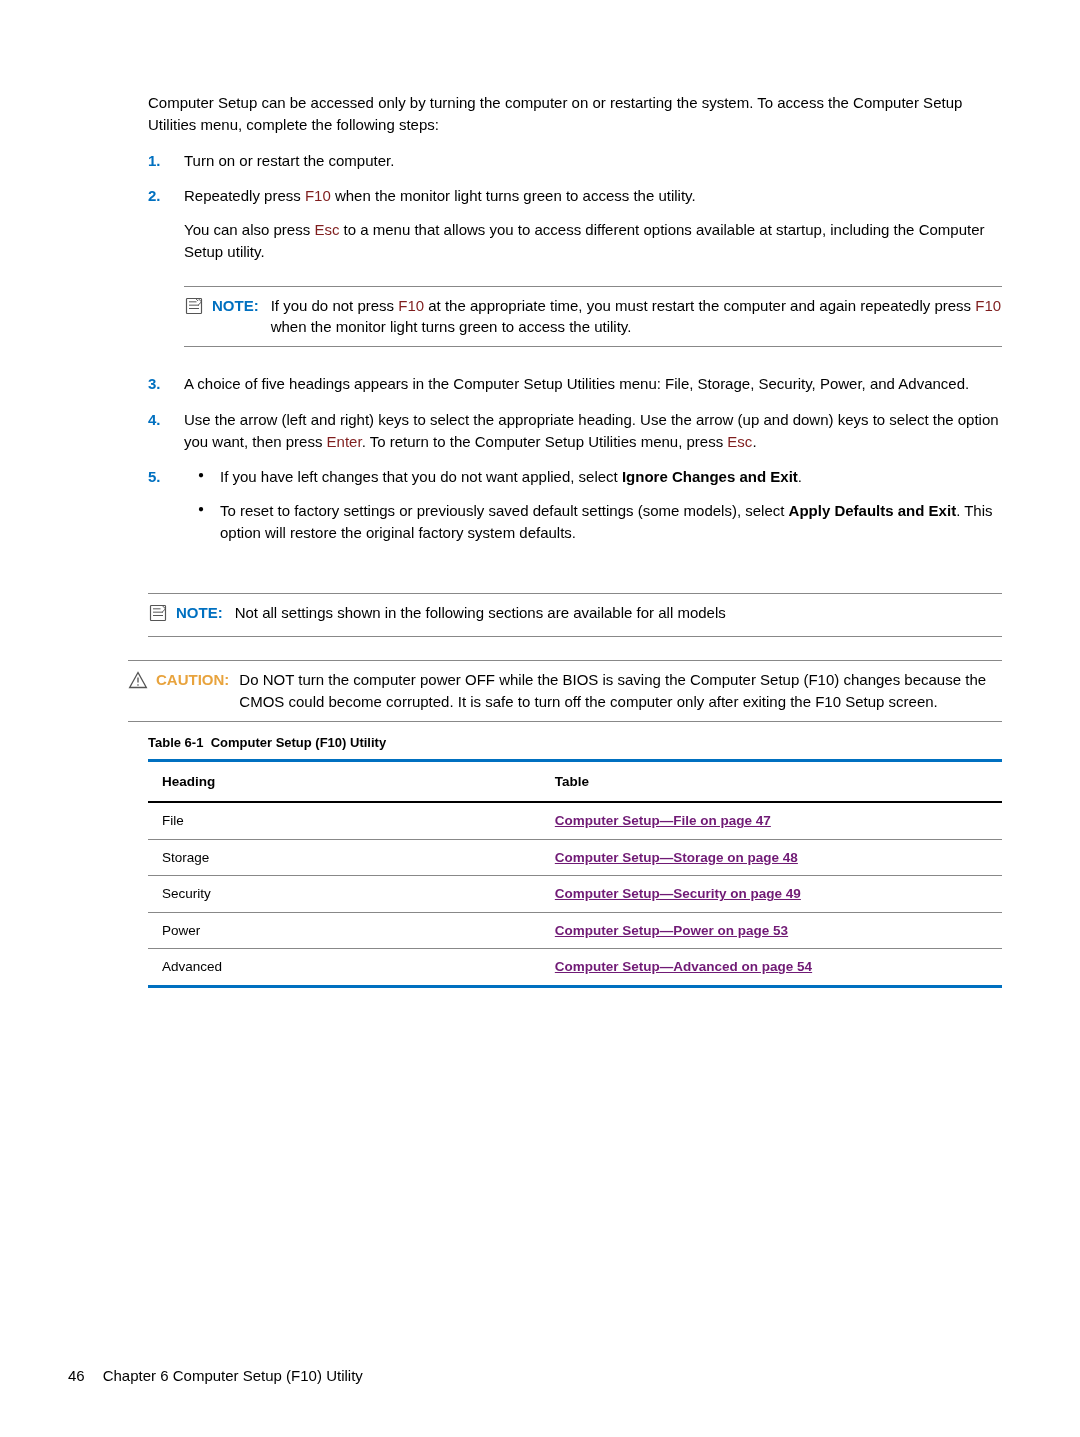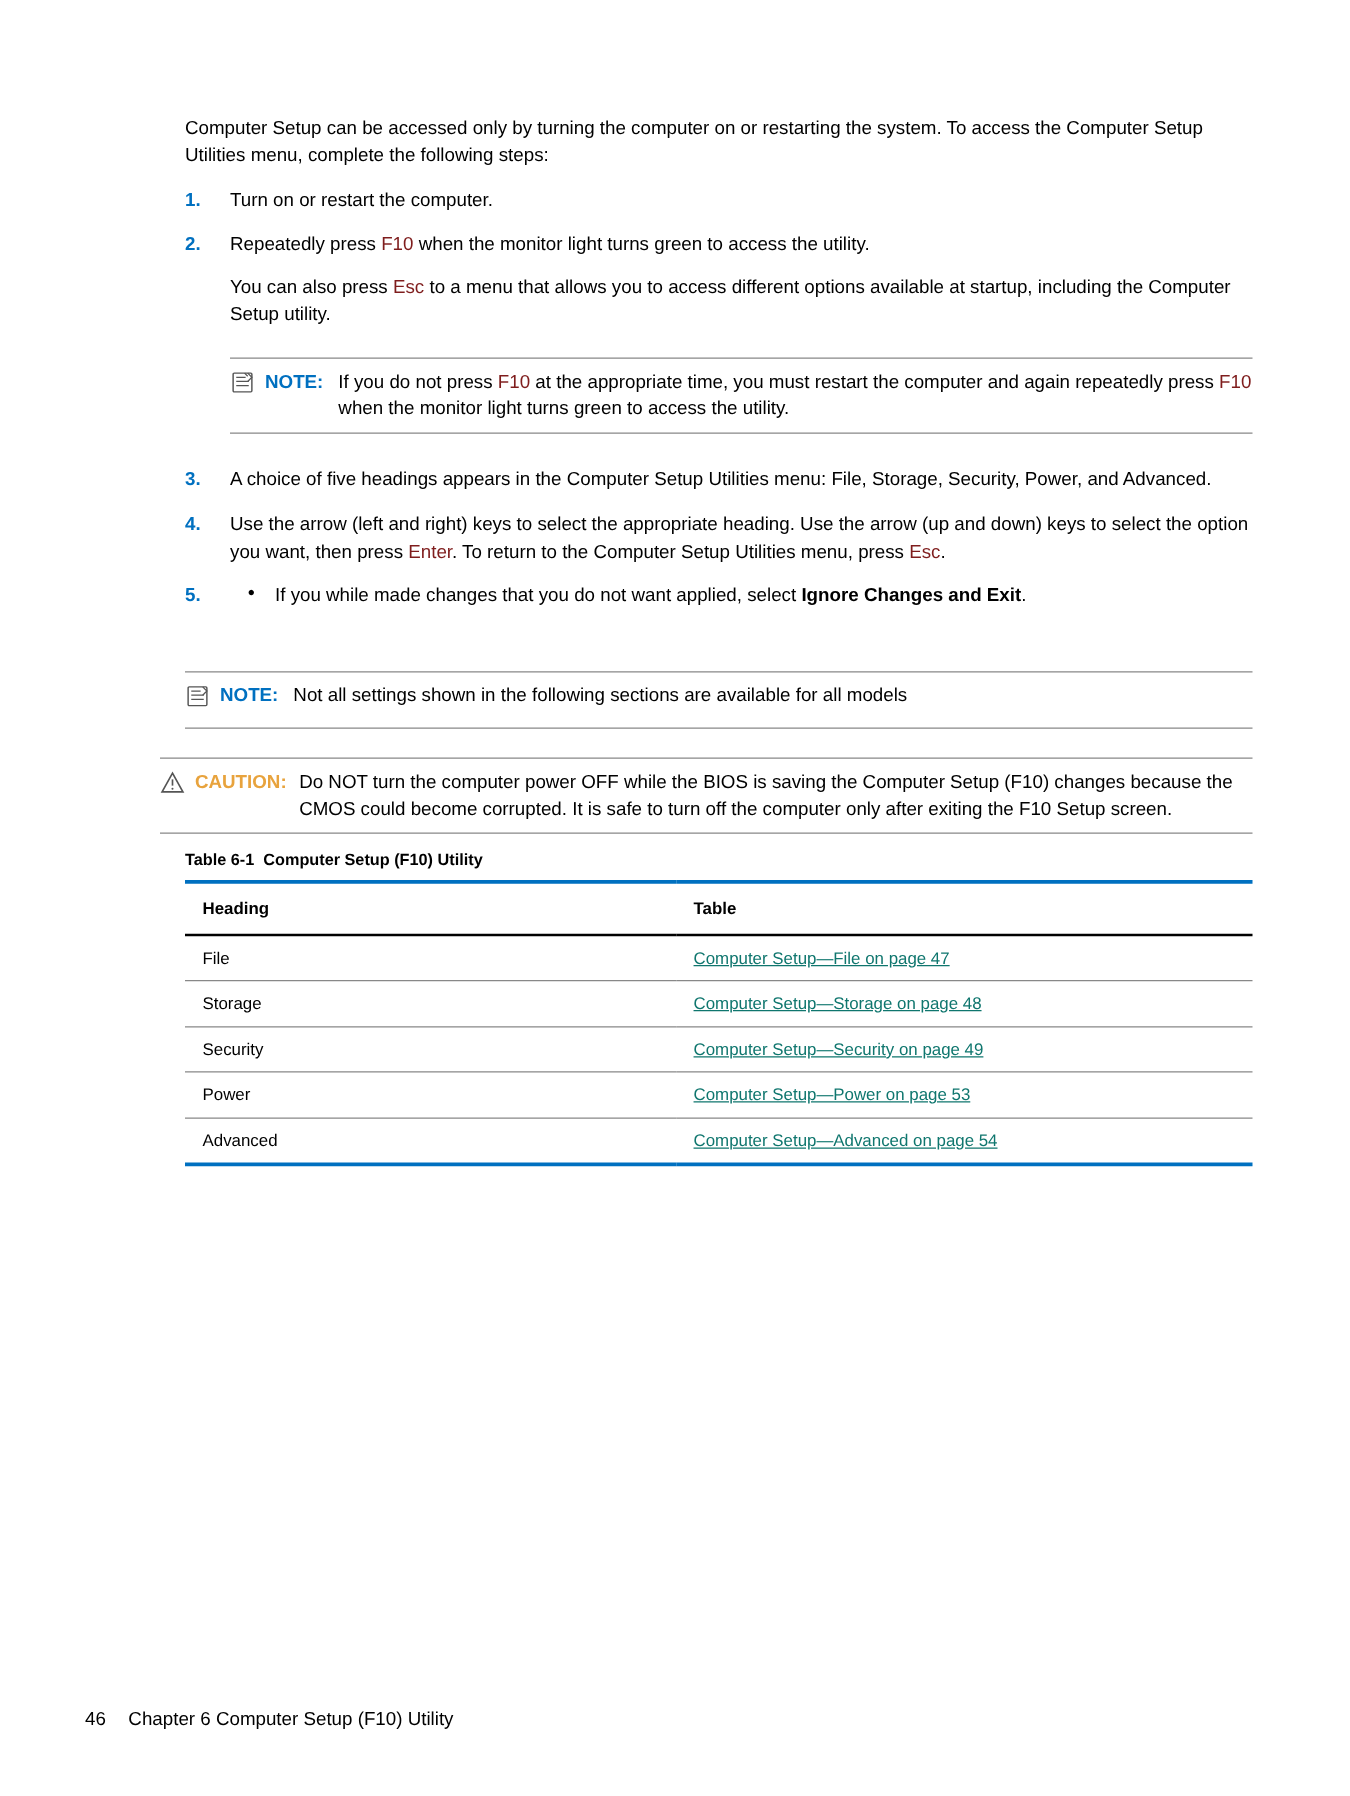--- a/index.html
+++ b/index.html
@@ -112,22 +112,23 @@
     font-weight: bold;
     padding: 10px 8px 10px 14px;
     border-bottom: 2px solid #000;
   }
   table.f10 td {
     padding: 8px 8px 8px 14px;
     border-bottom: 1px solid #888;
   }
   table.f10 tr:last-child td { border-bottom: none; }
   a.tbl-link {
-    color: #0f766e;
+    color: #701a75;
     text-decoration: underline;
+    font-weight: bold;
   }
   .footer {
     position: absolute;
     bottom: 50px;
     left: 68px;
     font-size: 15px;
   }
   .footer .pg { margin-right: 18px; }
   svg.note-svg { width: 20px; height: 20px; }
   svg.caution-svg { width: 20px; height: 20px; }
@@ -175,21 +176,24 @@
 
     <li>
       <span>
         <span>Use the arrow (left and right) keys to select the appropriate heading. Use the arrow (up and down) keys to select the option you want, then press </span><span class="key">Enter</span><span>. To return to the Computer Setup Utilities menu, press </span><span class="key">Esc</span><span>.</span>
       </span>
     </li>
 
     <li>
       <ul class="bullets">
         <li>
-          <span>If you while made changes that you do not want applied, select </span><span class="bold">Ignore Changes and Exit</span><span>.</span>
+          <span>If you have left changes that you do not want applied, select </span><span class="bold">Ignore Changes and Exit</span><span>.</span>
+        </li>
+        <li>
+          <span>To reset to factory settings or previously saved default settings (some models), select </span><span class="bold">Apply Defaults and Exit</span><span>. This option will restore the original factory system defaults.</span>
         </li>
       </ul>
     </li>
   </ol>
 
   <div class="outer-block">
 
     <div class="note-box">
       <div class="note-inner">
         <span class="note-icon">

